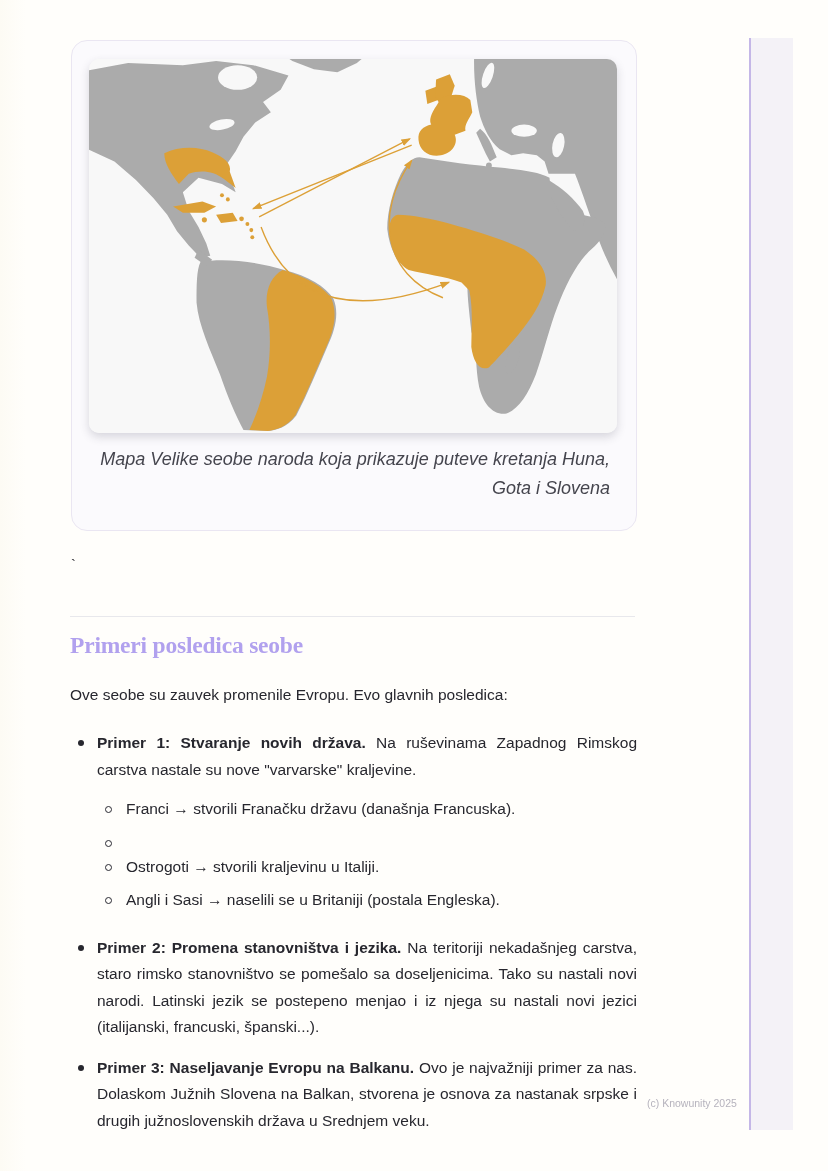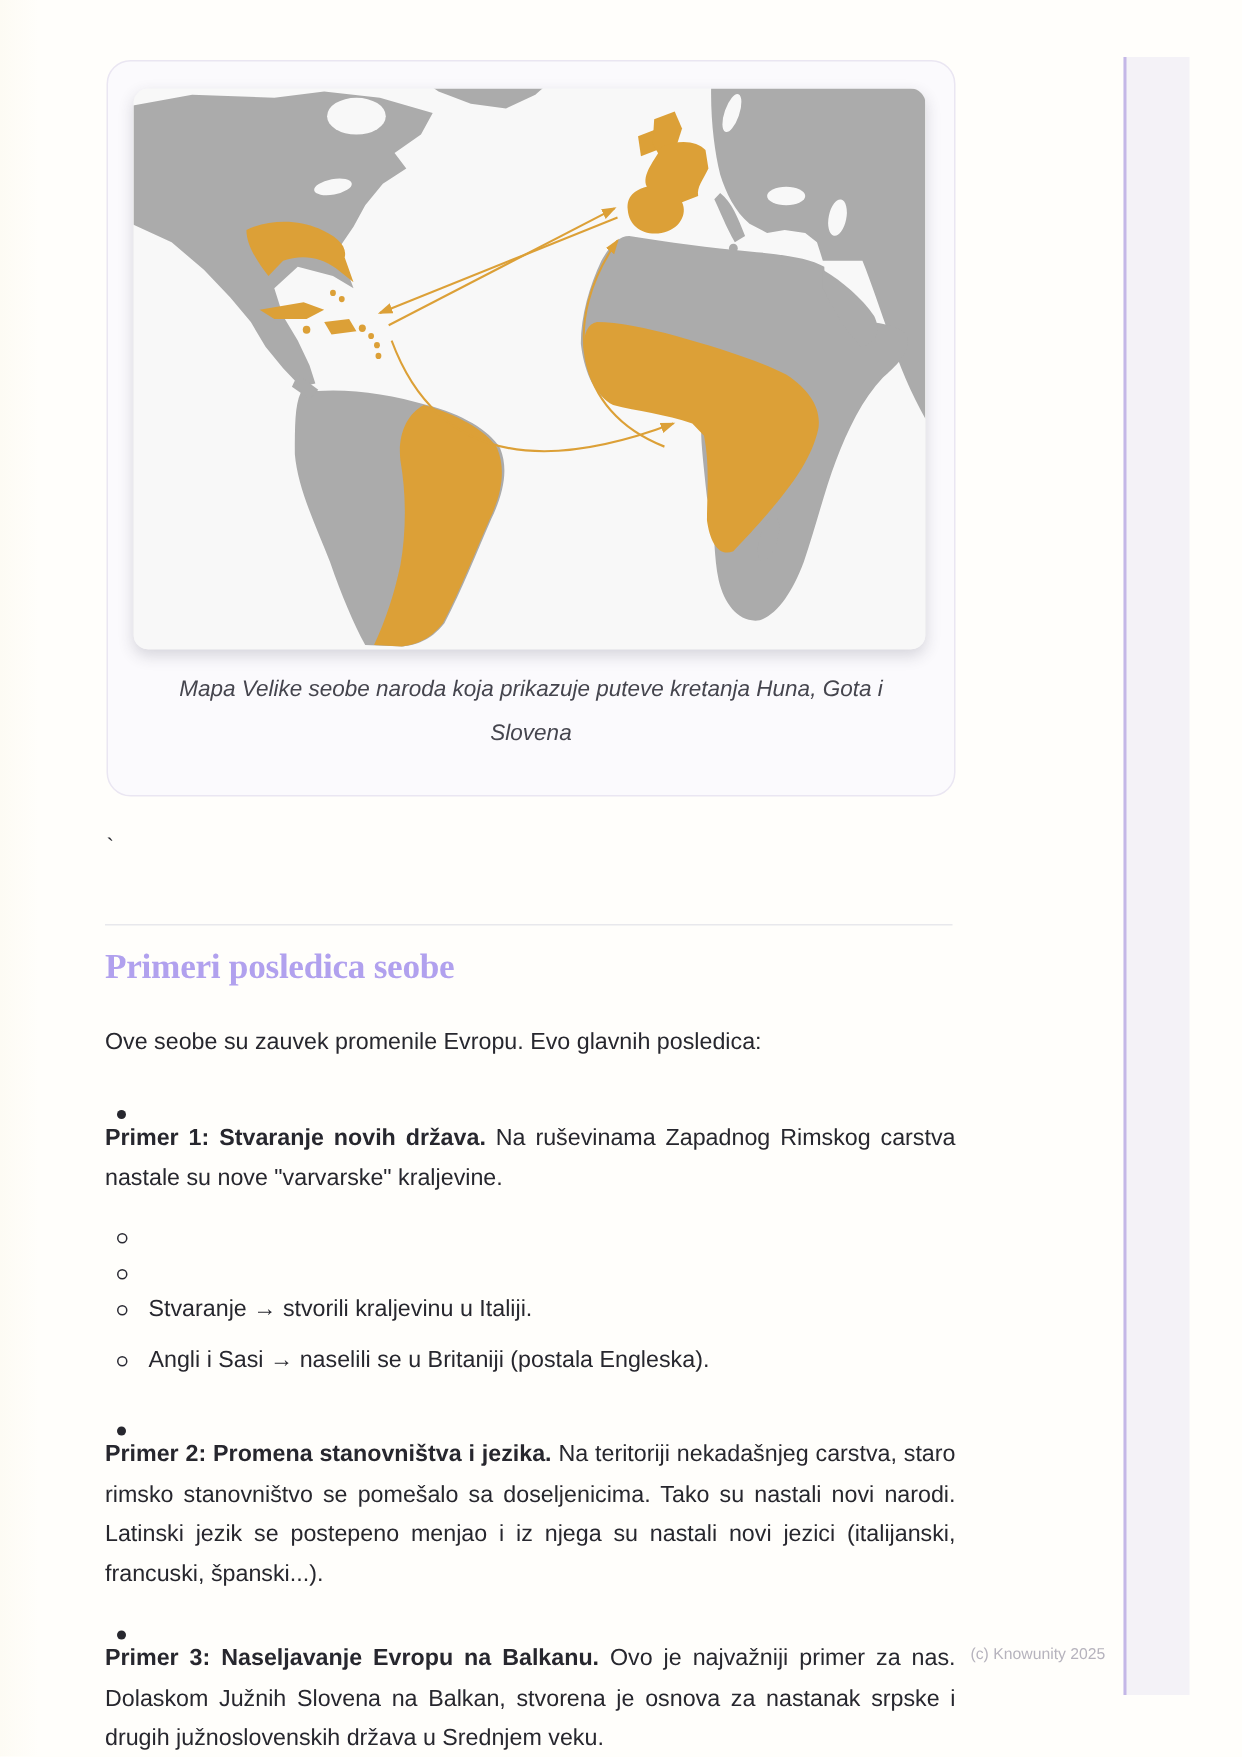--- a/index.html
+++ b/index.html
@@ -3,31 +3,31 @@
 <meta charset="utf-8">
 <style>
   html,body{margin:0;padding:0;}
   body{width:828px;height:1171px;background:#fffefa;font-family:"Liberation Sans","DejaVu Sans",sans-serif;}
   .page{position:relative;width:828px;height:1171px;overflow:hidden;background:linear-gradient(90deg,#fdfbf4 0,#fffefb 26px);}
 
   
   .figure-card{position:absolute;left:71px;top:40px;width:564px;height:489px;background:#fbfafd;border:1px solid #eae6f2;border-radius:16px;}
   .map-frame{position:absolute;left:17px;top:18px;width:528px;height:374px;border-radius:10px;overflow:hidden;background:#f8f8f8;box-shadow:0 4px 10px rgba(50,50,70,.18);}
   .map-frame svg{display:block;width:100%;height:100%;}
-  .map-caption{position:absolute;left:26px;right:26px;top:404px;text-align:center;font-style:italic;font-size:15px;line-height:29px;color:#45454e;}
+  .map-caption{position:absolute;left:26px;right:26px;top:404px;text-align:right;font-style:italic;font-size:18px;line-height:29px;color:#45454e;}
 
   
   .stray{position:absolute;left:71px;top:556px;font-size:15px;color:#27272e;}
   .divider{position:absolute;left:70px;top:616px;width:565px;height:1px;background:#e8e8ec;}
 
   
   .heading{position:absolute;left:70px;top:632px;margin:0;font-size:23.5px;font-weight:700;letter-spacing:-.2px;color:#b1a1ee;font-family:Liberation Serif, serif;}
   .intro{position:absolute;left:70px;top:681px;margin:0;width:566px;font-size:15.5px;line-height:27px;color:#27272e;}
   .bullets{position:absolute;left:70px;top:730px;width:567px;margin:0;padding:0;list-style:none;}
-  .main-li{display:flex;margin-bottom:14px;font-size:15.5px;line-height:26.5px;color:#27272e;flex-direction:column;}
+  .main-li{display:flex;margin-bottom:14px;font-size:15.5px;line-height:26.5px;color:#27272e;}
   .b-dot{flex:none;width:6px;height:6px;background:#27272e;border-radius:50%;margin:10px 13px 0 8px;}
   .b-body{flex:1;text-align:justify;}
   .b-body strong{font-weight:700;}
   .sub{list-style:none;margin:13px 0 2px 8px;padding:0;}
   .sub li{display:flex;margin-bottom:7px;text-align:left;}
   .s-dot{flex:none;width:7px;height:7px;border:1.5px solid #2a2a33;border-radius:50%;box-sizing:border-box;margin:10px 14px 0 0;}
 
   
   .side-stripe{position:absolute;left:749px;top:38px;width:42px;height:1092px;background:#f4f2f7;border-left:2.5px solid #c4b7e7;}
   .watermark{position:absolute;left:647px;top:1097px;font-size:10.5px;color:#b6b3bd;z-index:3;white-space:nowrap;}
@@ -117,27 +117,28 @@
 
   <ul class="bullets">
     <li class="main-li">
       <span class="b-dot"></span>
       <div class="b-body">
         <strong>Primer 1: Stvaranje novih država.</strong>
         <span>Na ruševinama Zapadnog Rimskog carstva nastale su nove "varvarske" kraljevine.</span>
         <ul class="sub">
           <li>
             <span class="s-dot"></span>
+            <span>Franci → stvorili Franačku državu (današnja Francuska).</span>
           </li>
           <li>
             <span class="s-dot"></span>
           </li>
           <li>
             <span class="s-dot"></span>
-            <span>Stvaranje → stvorili kraljevinu u Italiji.</span>
+            <span>Ostrogoti → stvorili kraljevinu u Italiji.</span>
           </li>
           <li>
             <span class="s-dot"></span>
             <span>Angli i Sasi → naselili se u Britaniji (postala Engleska).</span>
           </li>
         </ul>
       </div>
     </li>
     <li class="main-li">
       <span class="b-dot"></span>

